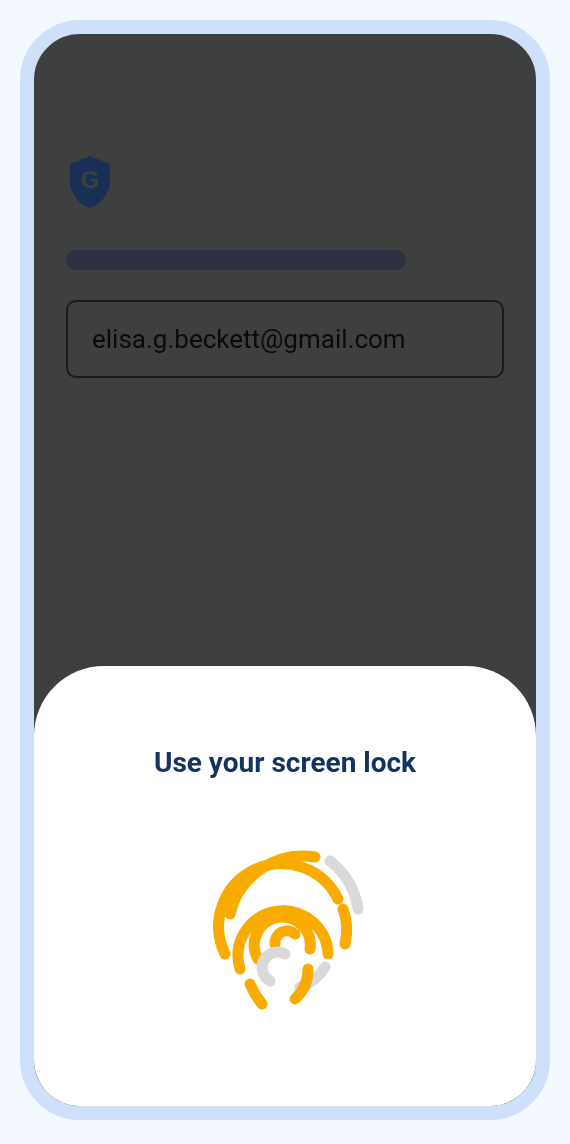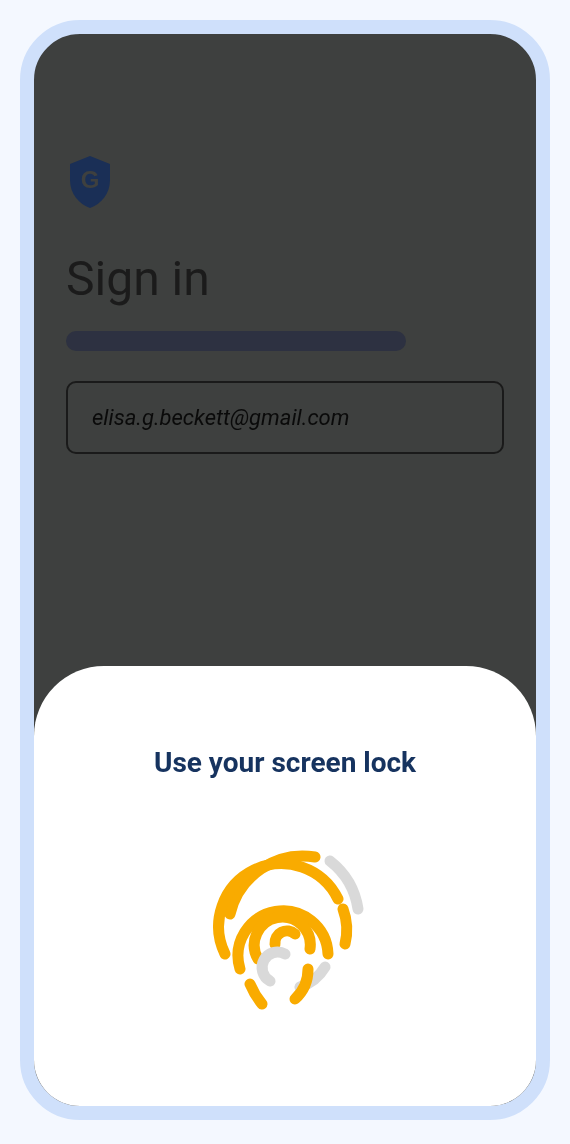--- a/index.html
+++ b/index.html
@@ -60,24 +60,23 @@
       border-radius: 10px;
       margin-bottom: 30px;
     }
     
     .email-field {
       width: 100%;
       padding: 22px 24px;
       border: 2px solid #1a1a1a;
       border-radius: 10px;
       background: transparent;
-      font-size: 22px;
+      font-size: 26px;
       color: #0a0a0a;
       opacity: 1;
-      font-style: italic;
     }
     
     .bottom-sheet {
       position: absolute;
       bottom: 0;
       left: 0;
       right: 0;
       height: 440px;
       background: #ffffff;
       border-top-left-radius: 70px;
@@ -107,21 +106,20 @@
 
   <div class="dimmed-content">
 
     <div class="shield-icon">
       <svg viewBox="0 0 48 56" width="48" height="56">
         <path d="M24 2 L44 10 L44 26 C44 40 35 50 24 54 C13 50 4 40 4 26 L4 10 Z" fill="#1a2f56"></path>
         <text x="24" y="34" font-family="Arial" font-size="24" font-weight="bold" fill="#3e403f" text-anchor="middle">G</text>
       </svg>
     </div>
 
-    <h1 class="signin-title">Sign in</h1>
 
     <div class="subtitle-bar"></div>
 
     <div class="email-field">elisa.g.beckett@gmail.com</div>
 
   </div>
 
   <div class="bottom-sheet">
 
     <div class="sheet-title">Use your screen lock</div>

